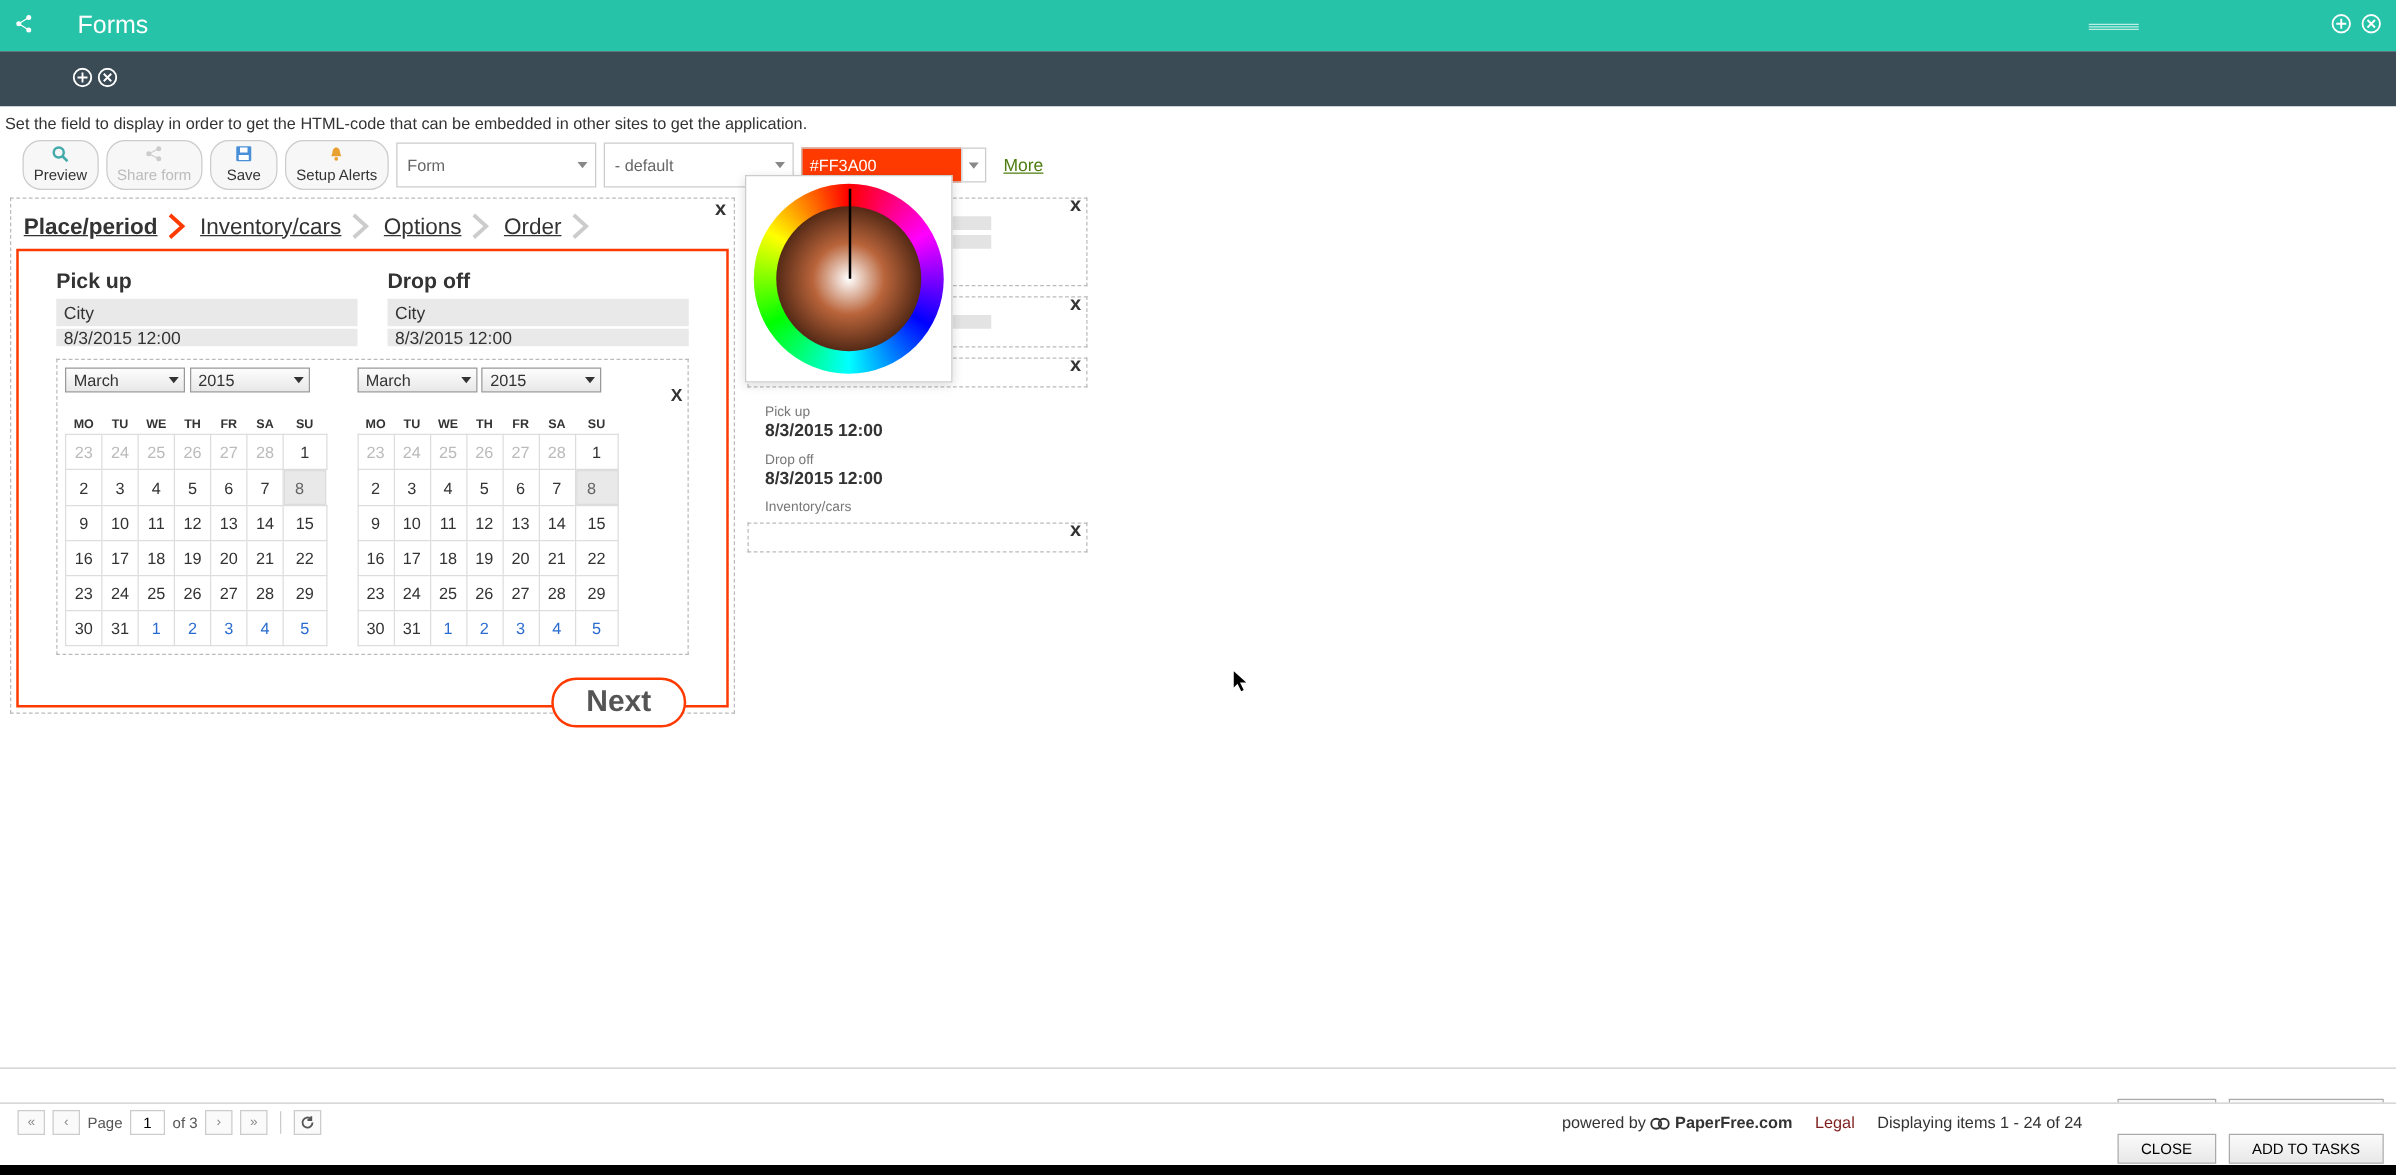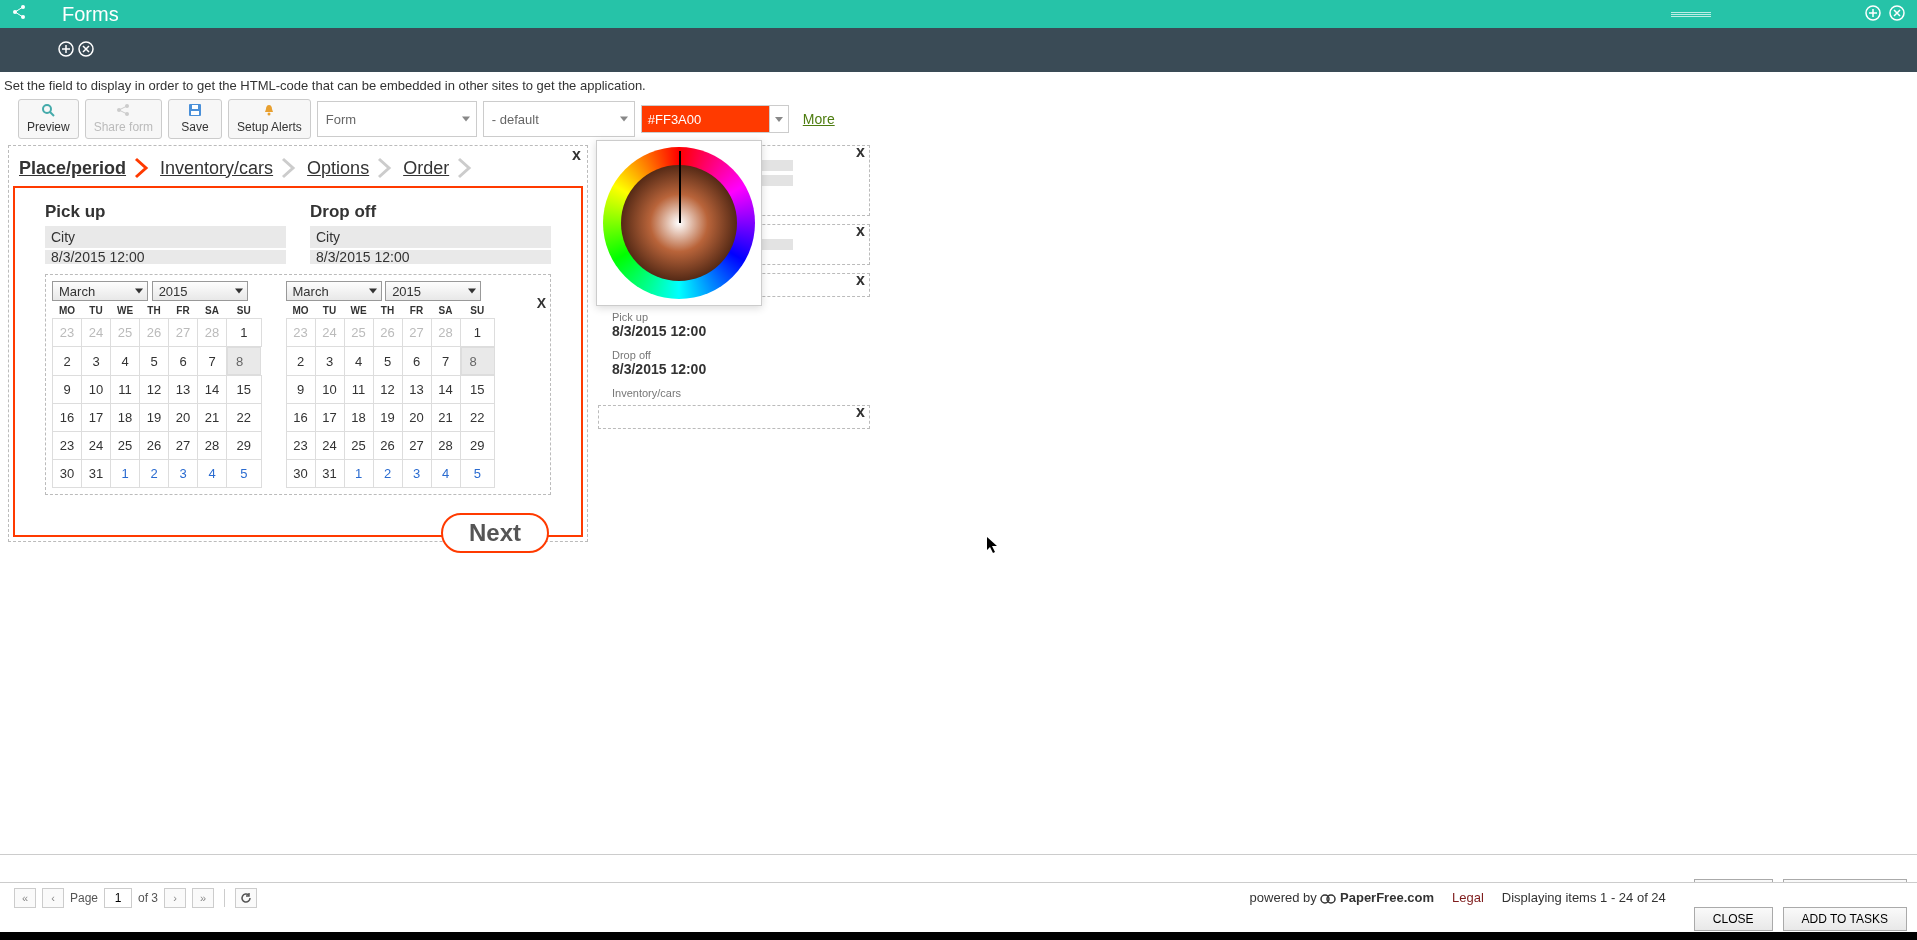--- a/index.html
+++ b/index.html
@@ -1,35 +1,35 @@
 <!DOCTYPE html>
 <html><head>
 <meta charset="utf-8">
 <style>
 * { margin:0; padding:0; box-sizing:border-box; font-family:Arial,Helvetica,sans-serif; }
 body { width:1917px; height:940px; overflow:hidden; background:#fff; font-size:13px; color:#333; }
 
 
-.topbar { background:#26c3a8; height:28px; display:flex; align-items:center; padding:0 12px; color:#fff; }
+.topbar { background:#26c3a8; height:41px; display:flex; align-items:center; padding:0 12px; color:#fff; }
 .topbar .app-icon { width:20px; height:20px; margin-right:30px; }
 .topbar .title { font-size:20px; font-weight:400; flex:1; }
 .topbar .handle { width:40px; height:6px; margin-right:150px; }
 .topbar .handle span { display:block; height:1px; background:rgba(255,255,255,.7); margin:1px 0;}
 .topbar .ctrl svg { margin-left:4px; cursor:pointer; }
 
 
 .subhdr { background:#3a4b56; height:44px; display:flex; align-items:center; padding:0 58px; color:#fff; }
 .subhdr .title { font-size:19px; flex:1; }
 
 
 .instr { padding:6px 4px; font-size:13px; color:#333; }
 
 
 .toolbar { display:flex; align-items:center; gap:6px; padding:0 18px 6px; }
-.tbtn { border:1px solid #ccc; background:#f7f7f7; border-radius:3px; padding:2px 8px 4px; text-align:center; font-size:12px; cursor:pointer; min-width:54px; }
+.tbtn { border:1px solid #ccc; background:#f7f7f7; border-radius:15px; padding:2px 8px 4px; text-align:center; font-size:12px; cursor:pointer; min-width:54px; }
 .tbtn .ico { height:16px; display:flex; align-items:center; justify-content:center; margin-bottom:2px; }
 .tbtn.disabled { color:#bbb; }
 .sel { border:1px solid #ccc; background:#fff; height:36px; display:flex; align-items:center; padding:0 24px 0 8px; position:relative; font-size:13px; color:#666; }
 .sel .caret { position:absolute; right:6px; top:50%; transform:translateY(-50%); border-left:4px solid transparent; border-right:4px solid transparent; border-top:5px solid #888; }
 .sel.form { width:160px; }
 .sel.default { width:152px; }
 .colorbox { display:flex; }
 .colorval { background:#ff3a00; color:#fff; height:28px; width:128px; display:flex; align-items:center; padding-left:6px; font-size:13px; border:1px solid #ccc; border-right:none; }
 .colorbtn { border:1px solid #ccc; width:20px; height:28px; display:flex; align-items:center; justify-content:center; background:#fff; cursor:pointer; }
 .more { color:#4d7c0f; text-decoration:underline; font-size:14px; margin-left:8px; cursor:pointer; }
@@ -50,21 +50,21 @@
 .formbody { border:2px solid #ff3a00; padding:14px 30px 40px; position:relative; }
 .cols { display:flex; gap:24px; }
 .col { flex:1; }
 .col h3 { font-size:17px; font-weight:bold; margin-bottom:4px; }
 .city { background:#e9e9e9; height:22px; display:flex; align-items:center; padding:0 6px; font-size:14px; margin-bottom:2px; }
 .dtrow { display:flex; gap:4px; background:#e9e9e9; height:14px; align-items:center; padding:0 6px; font-size:14px; }
 
 .calgroup { margin-top:10px; border:1px dashed #bbb; padding:6px; }
 .calrow { display:flex; gap:24px; position:relative; }
 .calrow .closex2 { position:absolute; right:-2px; top:14px; font-weight:bold; font-size:14px; cursor:pointer; }
-.csel { border:1px solid #999; background:linear-gradient(#fdfdfd,#e8e8e8); height:20px; font-size:13px; display:inline-flex; align-items:center; padding:0 18px 0 6px; position:relative; margin-bottom:2px; }
+.csel { border:1px solid #999; background:linear-gradient(#fdfdfd,#e8e8e8); height:20px; font-size:13px; display:inline-flex; align-items:center; padding:0 18px 0 6px; position:relative; margin-bottom:18px; }
 .csel .caret { position:absolute; right:4px; top:50%; transform:translateY(-50%); border-left:4px solid transparent; border-right:4px solid transparent; border-top:5px solid #333; }
 .cal { border-collapse:collapse;padding-left:28px; }
 .cal th { font-size:10px; font-weight:bold; padding:2px 0; width:29px; text-align:center; }
 .cal td { border:1px solid #ddd; width:29px; height:28px; text-align:center; font-size:13px; }
 .cal td.out { color:#bbb; }
 .cal td.sel { background:#e9e9e9; }
 .cal td.nextm { color:#2a6bd0; }
 
 .nextbtn { position:absolute; right:32px; bottom:-18px; background:#fff; border:2px solid #ff3a00; border-radius:22px; padding:4px 26px; font-size:24px; font-weight:bold; color:#555; cursor:pointer; }
 

